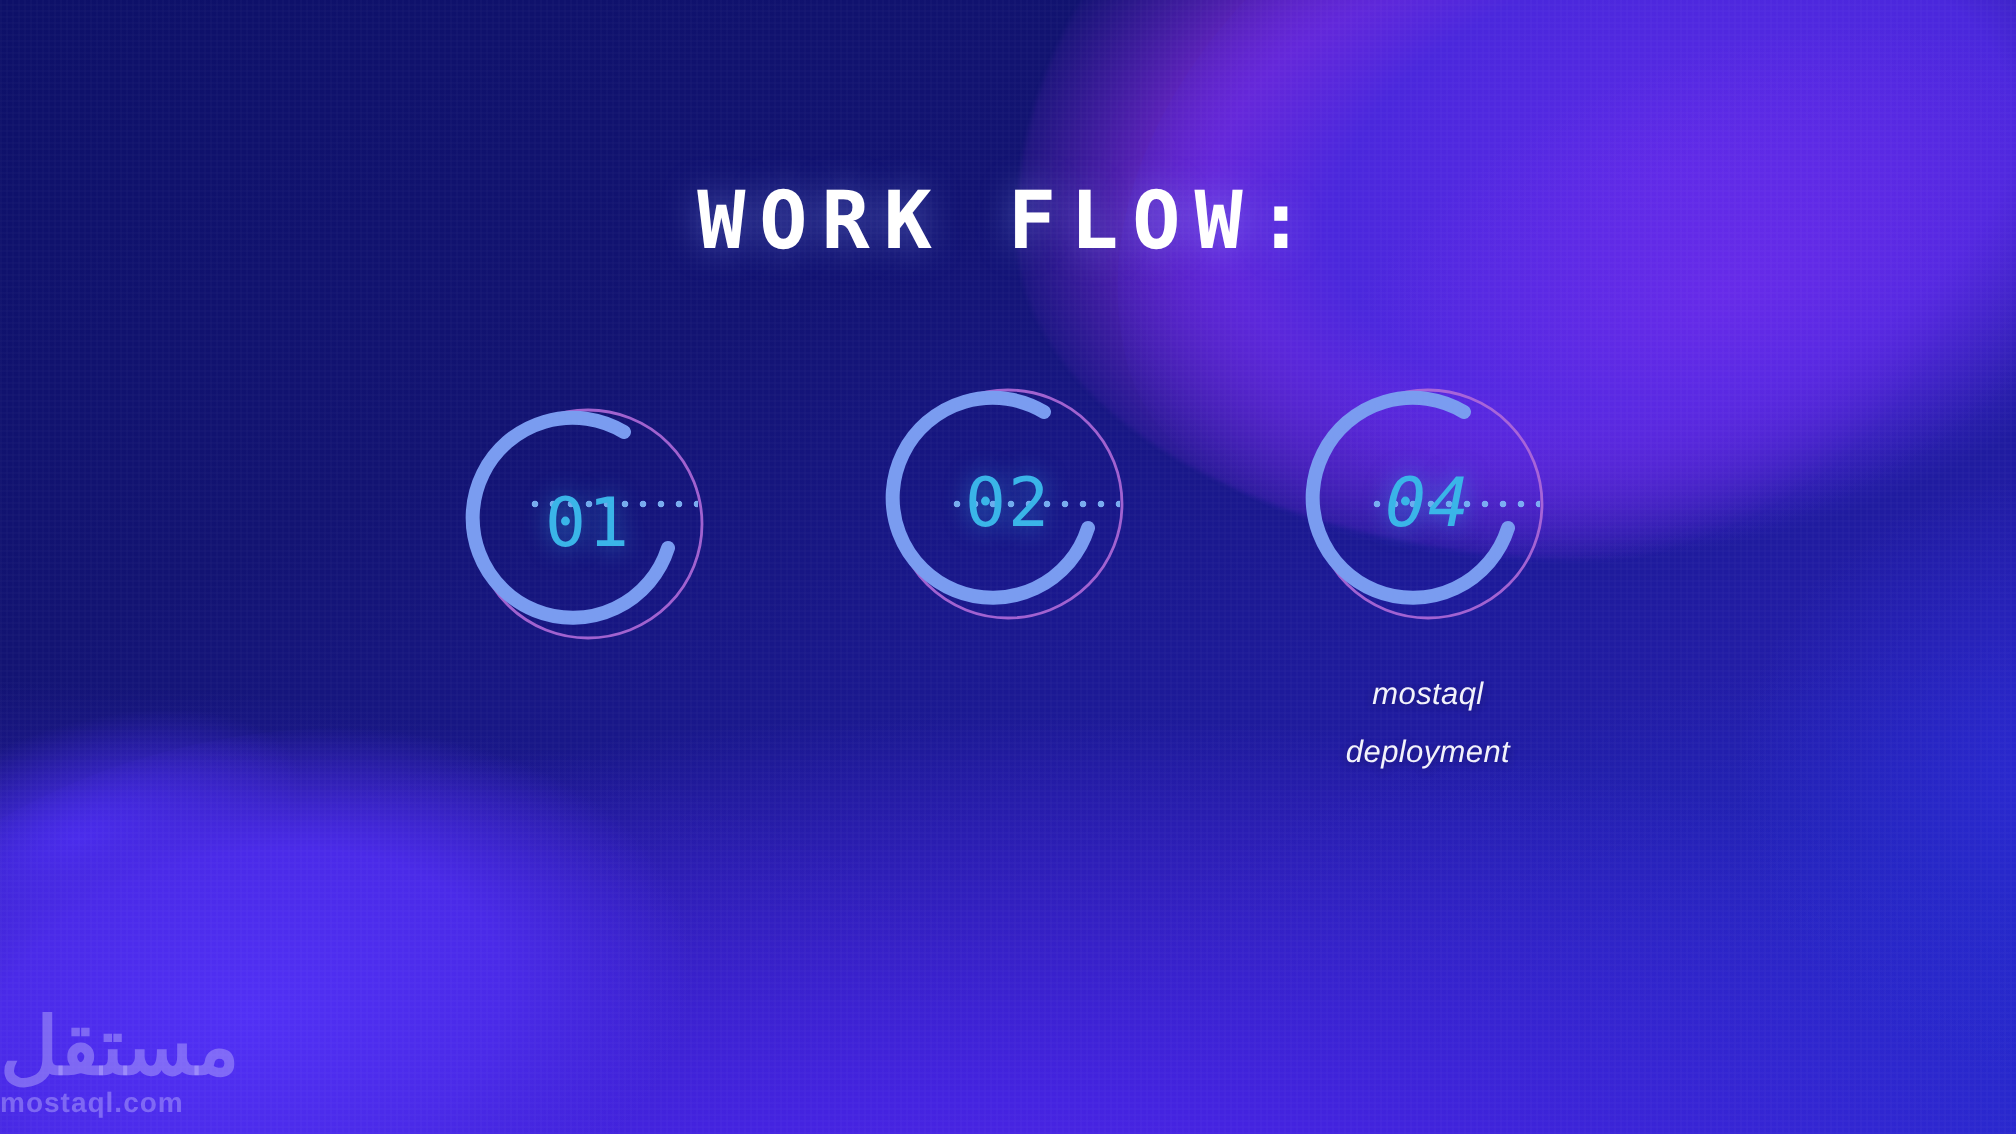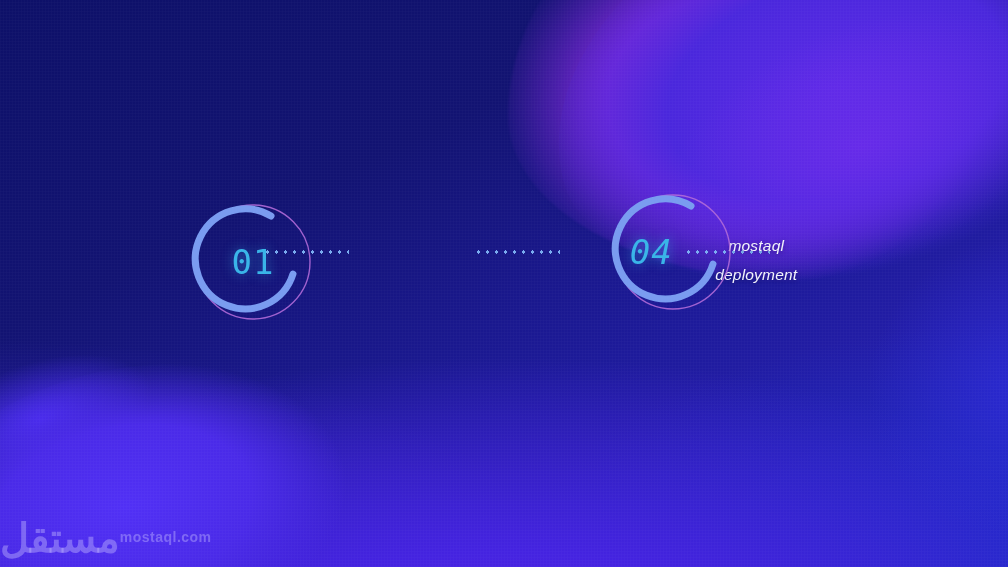--- a/index.html
+++ b/index.html
@@ -113,20 +113,21 @@
     position: absolute;
     top: 188px; left: 0; right: 0;
     display: flex;
     justify-content: center;
     align-items: flex-start;
   }
 
   .step {
     width: 210px;
     display: flex;
+    flex-direction: column;
     align-items: center;
     position: relative;
   }
 
   .circle-wrap {
     position: relative;
     width: 128px;
     height: 128px;
     display: flex;
     align-items: center;
@@ -176,22 +177,22 @@
   .c1 { left: 263px; width: 86px; }
   .c2 { left: 474px; width: 86px; }
   .c3 { left: 684px; width: 86px; }
 
   
   .watermark {
     position: absolute;
     left: 0; right: 0;
     bottom: 8px;
     display: flex;
-    flex-direction: row;
-    align-items: center;
+    flex-direction: column;
+    align-items: flex-start;
     color: rgba(196,186,255,.42);
     pointer-events: none;
   }
   .wm-ar {
     font-size: 40px;
     line-height: 1.05;
     font-weight: 700;
     direction: rtl;
     letter-spacing: 1px;
   }
@@ -221,38 +222,46 @@
 
   <div class="blob blob-tr-purple"></div>
   <div class="blob blob-tr-violet"></div>
   <div class="blob blob-tr-wave"></div>
   <div class="blob blob-r-edge"></div>
   <div class="blob blob-bl-dark"></div>
   <div class="blob blob-bl-1"></div>
   <div class="blob blob-bl-2"></div>
   <div class="noise"></div>
 
+  <div class="title">WORK FLOW:</div>
 
   <div class="connector c1"></div>
   <div class="connector c2"></div>
   <div class="connector c3"></div>
 
   <div class="steps">
 
     <div class="step s1">
       <div class="circle-wrap">
         <svg class="circle-svg" viewBox="0 0 128 128">
           <circle cx="64" cy="64" r="57" fill="none" stroke="#b06ad8" stroke-width="1.4" opacity="0.9"></circle>
           <path d="M 82 18 A 50 50 0 1 0 104 76" fill="none" stroke="#7a9cf0" stroke-width="7" stroke-linecap="round"></path>
         </svg>
         <span class="step-num">01</span>
       </div>
     </div>
 
     <div class="step s2">
+      <div class="circle-wrap">
+        <svg class="circle-svg" viewBox="0 0 128 128">
+          <circle cx="64" cy="64" r="57" fill="none" stroke="#b06ad8" stroke-width="1.4" opacity="0.9"></circle>
+          <path d="M 82 18 A 50 50 0 1 0 104 76" fill="none" stroke="#7a9cf0" stroke-width="7" stroke-linecap="round"></path>
+        </svg>
+        <span class="step-num">02</span>
+      </div>
     </div>
 
 
     <div class="step s4">
       <div class="circle-wrap">
         <svg class="circle-svg" viewBox="0 0 128 128">
           <circle cx="64" cy="64" r="57" fill="none" stroke="#b06ad8" stroke-width="1.4" opacity="0.9"></circle>
           <path d="M 82 18 A 50 50 0 1 0 104 76" fill="none" stroke="#7a9cf0" stroke-width="7" stroke-linecap="round"></path>
         </svg>
         <span class="step-num">04</span>

